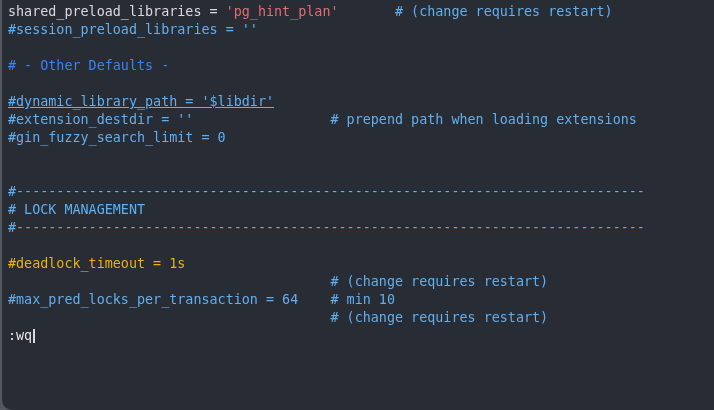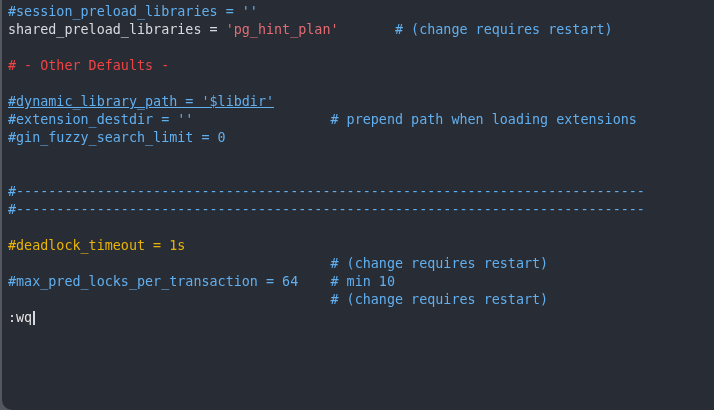--- a/index.html
+++ b/index.html
@@ -46,31 +46,32 @@
     background: #d7dae0;
     vertical-align: text-bottom;
     margin-left: 1px;
   }
 </style>
 </head>
 <body style="background: rgb(84, 87, 94);">
 
 <div class="terminal" style="background: rgb(40, 44, 52);">
   <div id="output">
+      <div class="line"><span class="seg-code" style="color: rgb(215, 218, 224);">shared_preload_libraries = </span><span class="seg-string" style="color: rgb(224, 108, 117);">'pg_hint_plan'</span><span class="seg-comment" style="color: rgb(97, 175, 239);">       # (change requires restart)</span></div>
       <div class="line"><span class="seg-comment" style="color: rgb(97, 175, 239);">#session_preload_libraries = ''</span></div>
-      <div class="line"><span class="seg-code" style="color: rgb(215, 218, 224);">shared_preload_libraries = </span><span class="seg-string" style="color: rgb(224, 108, 117);">'pg_hint_plan'</span><span class="seg-comment" style="color: rgb(97, 175, 239);">       # (change requires restart)</span></div>
       <div class="line"></div>
-      <div class="line"><span class="seg-comment" style="color: #ef4444;"># - Other Defaults -</span></div>
+      <div class="line"><span class="seg-comment" style="color: #3b82f6;"># - Other Defaults -</span></div>
       <div class="line"></div>
       <div class="line"><span class="seg-comment" style="color: rgb(97, 175, 239); text-decoration: underline;">#dynamic_library_path = '$libdir'</span></div>
       <div class="line"><span class="seg-comment" style="color: rgb(97, 175, 239);">#extension_destdir = ''                 # prepend path when loading extensions</span></div>
       <div class="line"><span class="seg-comment" style="color: rgb(97, 175, 239);">#gin_fuzzy_search_limit = 0</span></div>
       <div class="line"></div>
       <div class="line"></div>
       <div class="line"><span class="seg-comment" style="color: rgb(97, 175, 239);">#------------------------------------------------------------------------------</span></div>
+      <div class="line"><span class="seg-comment" style="color: rgb(97, 175, 239);"># LOCK MANAGEMENT</span></div>
       <div class="line"><span class="seg-comment" style="color: rgb(97, 175, 239);">#------------------------------------------------------------------------------</span></div>
       <div class="line"></div>
       <div class="line"><span class="seg-comment" style="color: #eab308;">#deadlock_timeout = 1s</span></div>
       <div class="line"><span class="seg-comment" style="color: rgb(97, 175, 239);">                                        # (change requires restart)</span></div>
       <div class="line"><span class="seg-comment" style="color: rgb(97, 175, 239);">#max_pred_locks_per_transaction = 64    # min 10</span></div>
       <div class="line"><span class="seg-comment" style="color: rgb(97, 175, 239);">                                        # (change requires restart)</span></div>
     </div>
   <div class="cmdline"><span>:wq</span><span class="cursor" style="background: rgb(215, 218, 224);"></span></div>
 </div>
 

